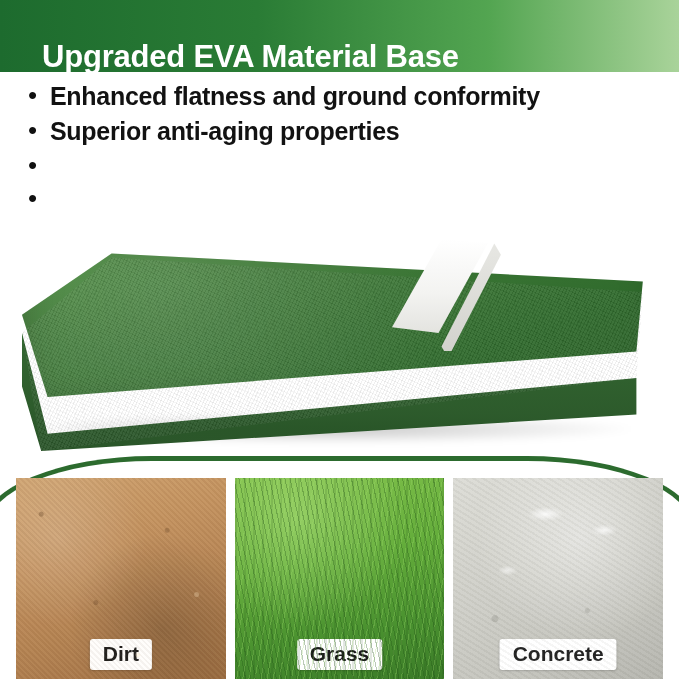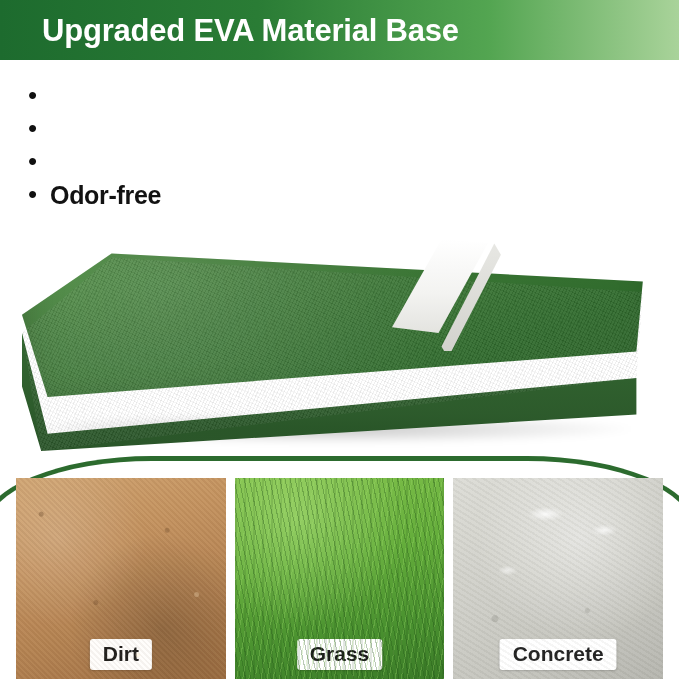--- a/index.html
+++ b/index.html
@@ -19,24 +19,24 @@
     height: 679px;
     background: #ffffff;
     overflow: hidden;
   }
 
   
   .header-band {
     position: absolute;
     left: 0; top: 0;
     width: 679px;
-    height: 60px;
+    height: 72px;
     background: linear-gradient(90deg, #1d6b2e 0%, #2a7c35 38%, #53a551 72%, #a9d39a 100%);
     display: flex;
-    align-items: center;
+    align-items: flex-end;
     padding-left: 42px;
     box-sizing: border-box;
   }
   .header-title {
     color: #ffffff;
     font-size: 31px;
     font-weight: bold;
     letter-spacing: -0.2px;
     line-height: 1;
     white-space: nowrap;
@@ -251,30 +251,31 @@
 
 <div class="page">
 
   <div class="header-band">
     <div class="header-title">Upgraded EVA Material Base</div>
   </div>
 
   <div class="bullet-list">
     <div class="bullet-row">
       <span class="bullet-dot">•</span>
+      <span class="bullet-text">Enhanced flatness and ground conformity</span>
     </div>
     <div class="bullet-row">
       <span class="bullet-dot">•</span>
+      <span class="bullet-text">Superior anti-aging properties</span>
     </div>
     <div class="bullet-row">
       <span class="bullet-dot">•</span>
     </div>
     <div class="bullet-row">
       <span class="bullet-dot">•</span>
-      <span class="bullet-text">Odor-free</span>
     </div>
   </div>
 
   <div class="product-area">
     <div class="mat-wrap">
       <div class="mat-shadow"></div>
       <div class="mat-side"></div>
       <div class="mat-top"></div>
       <div class="mat-texture"></div>
       <div class="strip-side"></div>

